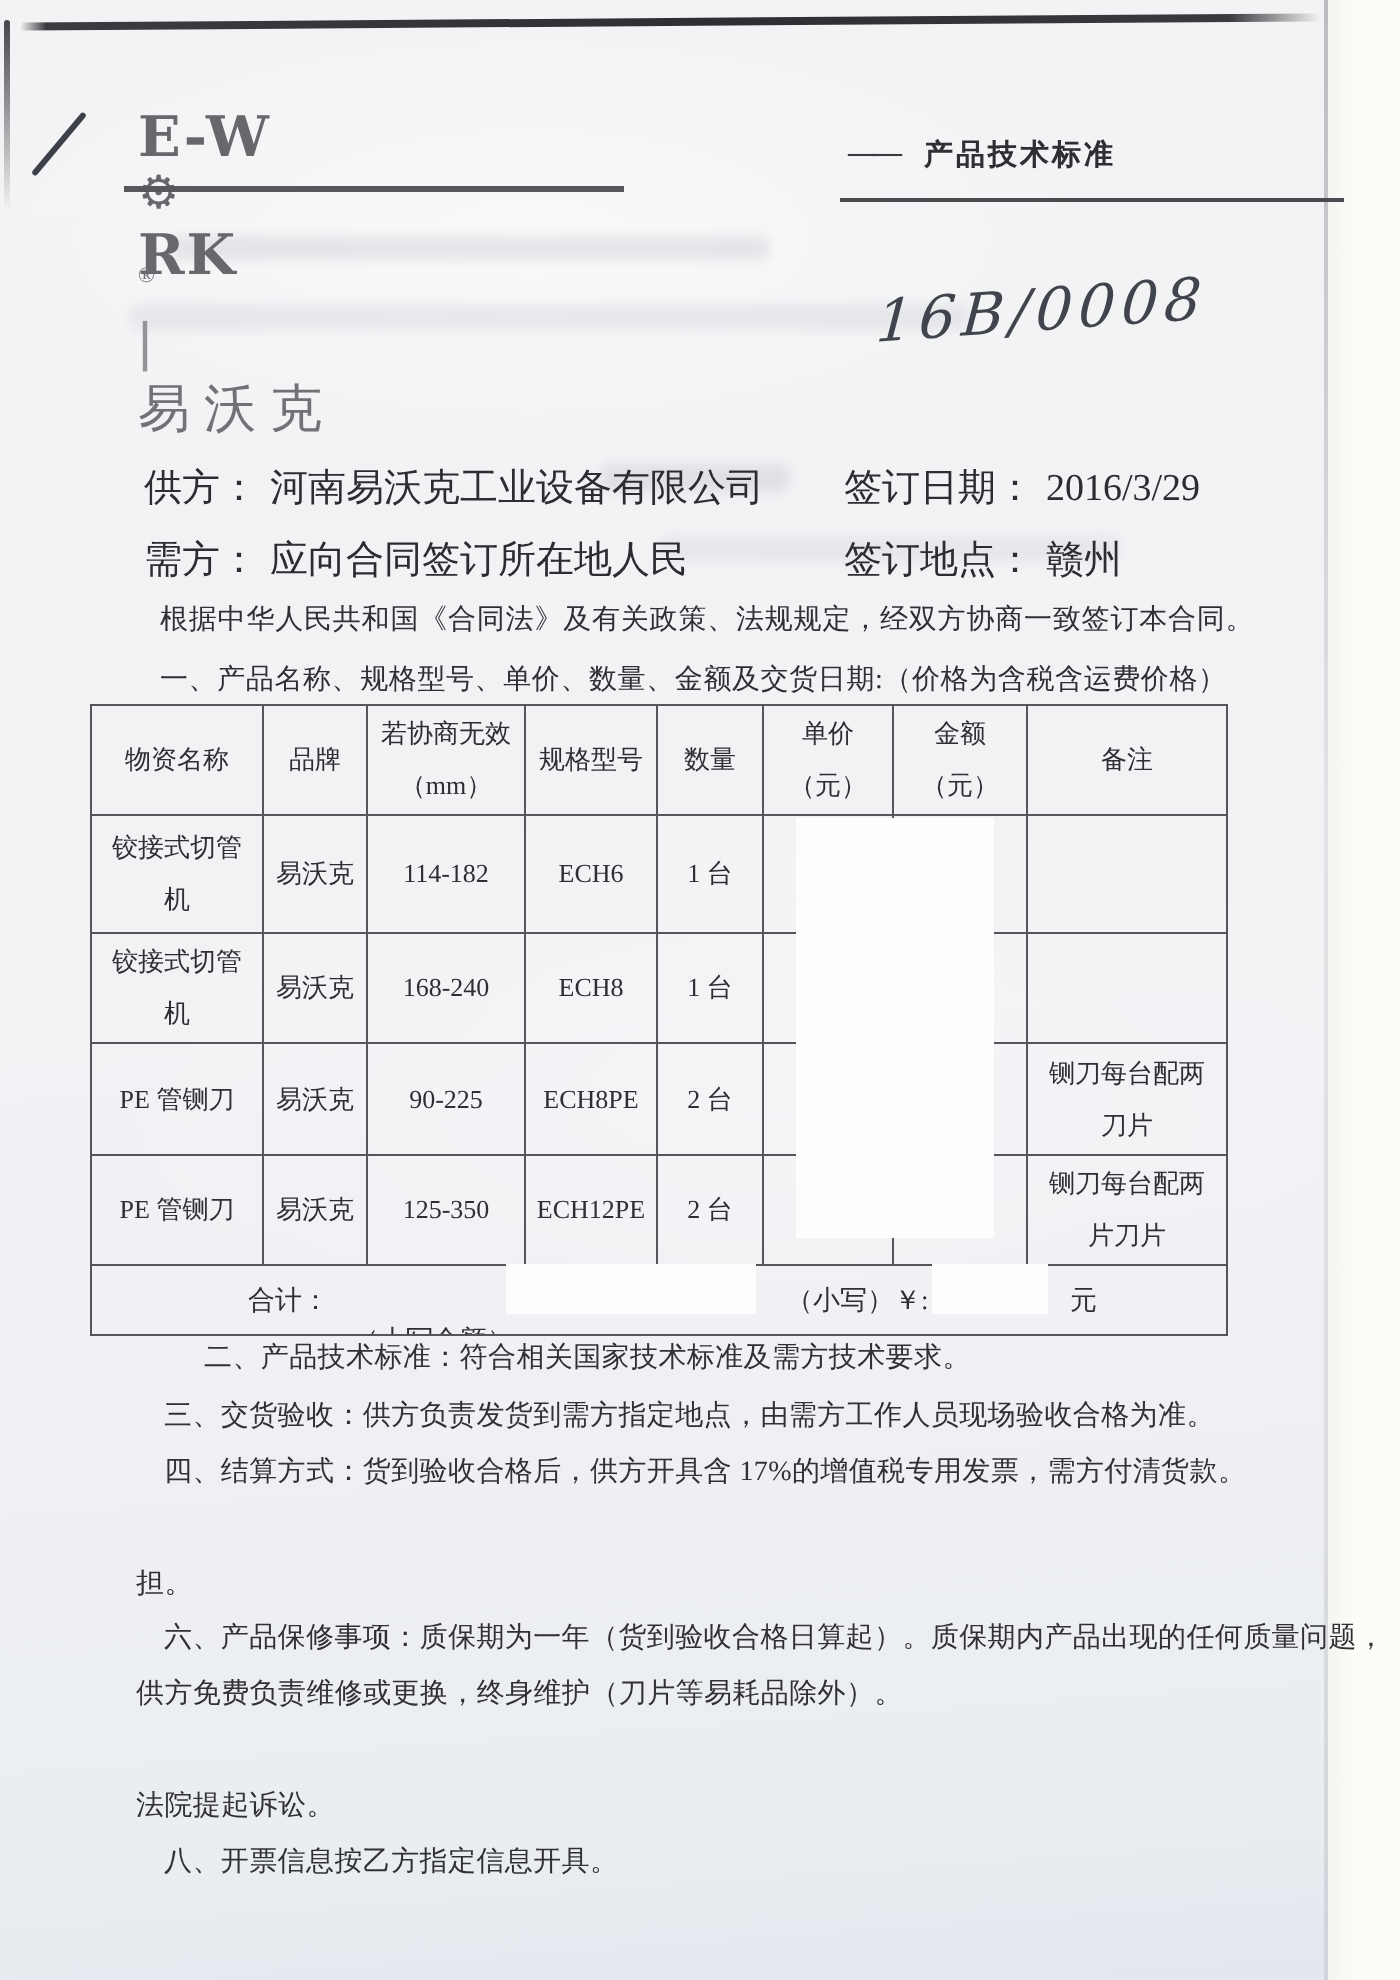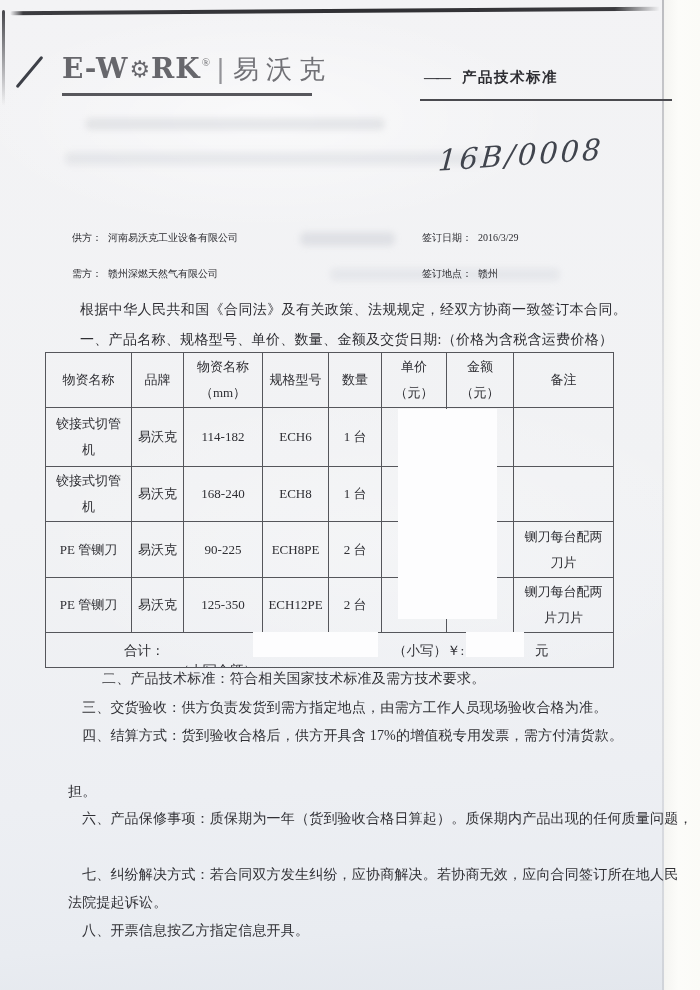--- a/index.html
+++ b/index.html
@@ -22,21 +22,21 @@
   .left-edge-line{position:absolute;left:2px;top:10px;width:3px;height:96px;border-radius:2px;
     background:linear-gradient(180deg,#46464b,rgba(92,92,98,0));}
   .pen-mark{position:absolute;left:28px;top:52px;width:3px;height:40px;border-radius:3px;
     background:#3d4048;transform:rotate(40deg);}
   .smudge{position:absolute;border-radius:6px;filter:blur(3px);}
   .sm1{left:85px;top:118px;width:300px;height:12px;background:rgba(162,168,178,.22);}
   .sm2{left:65px;top:152px;width:420px;height:13px;background:rgba(162,168,178,.17);}
   .sm3{left:300px;top:232px;width:95px;height:14px;background:rgba(158,164,176,.22);}
   .sm4{left:330px;top:268px;width:230px;height:13px;background:rgba(158,164,176,.13);}
   
-  .logo{position:absolute;left:62px;top:52px;display:flex;align-items:baseline;white-space:nowrap;}
+  .logo{position:absolute;left:62px;top:52px;display:flex;align-items:baseline;white-space:nowrap;flex-direction:column;}
   .wordmark{font-family:"DejaVu Serif","Liberation Serif",serif;font-weight:bold;
     font-size:28px;letter-spacing:1px;color:#67676c;}
   .gear{font-family:"DejaVu Sans",sans-serif;font-size:23px;color:#67676c;position:relative;top:-1px;margin:0 1px;}
   .reg{font-size:11px;color:#707074;position:relative;top:-12px;margin-left:1px;}
   .logo-divider{font-family:"Liberation Sans","DejaVu Sans",sans-serif;font-weight:100;
     font-size:27px;color:#939398;margin:0 9px 0 7px;}
   .brand-cn{font-family:"Liberation Sans","DejaVu Sans",sans-serif;font-size:26px;
     letter-spacing:7px;color:#717176;}
   .logo-underline{position:absolute;left:62px;top:93px;width:250px;height:3px;background:#57575c;}
   .tagline{position:absolute;left:424px;top:68px;display:flex;align-items:center;white-space:nowrap;}
@@ -46,21 +46,21 @@
   .tagline-underline{position:absolute;left:420px;top:99px;width:252px;height:2px;background:#4a4a4f;}
   
   .handwritten{position:absolute;left:438px;top:138px;
     font-family:"DejaVu Serif","Liberation Serif",serif;font-style:italic;
     font-size:29px;color:#40444d;letter-spacing:3px;
     transform:rotate(-4deg) skewX(-8deg);}
   
   .doc-title{position:absolute;left:50%;top:192px;transform:translateX(-50%);
     font-family:"Liberation Sans","DejaVu Sans",sans-serif;
     font-size:21.5px;font-weight:bold;letter-spacing:4px;color:#1c1c20;white-space:nowrap;}
-  .party-row{position:absolute;left:72px;width:560px;font-size:10px;color:#2c2c31;white-space:nowrap;}
+  .party-row{position:absolute;left:72px;width:560px;font-size:19px;color:#2c2c31;white-space:nowrap;}
   .party-row .right{position:absolute;left:350px;top:0;}
   .pr1{top:231px;} .pr2{top:267px;}
   .plabel{margin-right:6px;}
   
   .intro-line{position:absolute;left:80px;top:301px;font-size:14px;color:#2f2f34;
     letter-spacing:.4px;white-space:nowrap;}
   .sec-heading{position:absolute;left:80px;top:331px;font-size:14px;color:#2f2f34;
     letter-spacing:.3px;white-space:nowrap;}
   .clause{position:absolute;font-size:14px;color:#303035;letter-spacing:.2px;white-space:nowrap;}
   
@@ -112,21 +112,21 @@
   <div class="tagline-underline"></div>
 
   <div class="handwritten">16B/0008</div>
 
 
   <div class="party-row pr1">
     <span class="plabel">供方：</span><span>河南易沃克工业设备有限公司</span>
     <span class="right"><span class="plabel">签订日期：</span><span>2016/3/29</span></span>
   </div>
   <div class="party-row pr2">
-    <span class="plabel">需方：</span><span>赣州深燃天然气有限公司</span>
+    <span class="plabel">需方：</span><span>应向合同签订所在地人民</span>
     <span class="right"><span class="plabel">签订地点：</span><span>赣州</span></span>
   </div>
 
   <div class="intro-line">根据中华人民共和国《合同法》及有关政策、法规规定，经双方协商一致签订本合同。</div>
   <div class="sec-heading">一、产品名称、规格型号、单价、数量、金额及交货日期:（价格为含税含运费价格）</div>
 
   <table class="products">
     <colgroup>
       <col style="width:86px">
         <col style="width:52px">
@@ -134,21 +134,21 @@
         <col style="width:66px">
       <col style="width:53px">
         <col style="width:65px">
         <col style="width:67px">
         <col style="width:100px">
     </colgroup>
     <thead>
       <tr class="hrow">
         <th>物资名称</th>
         <th>品牌</th>
-        <th>物资名称（mm）</th>
+        <th>若协商无效（mm）</th>
         <th>规格型号</th>
         <th>数量</th>
         <th>单价（元）</th>
         <th>金额（元）</th>
         <th>备注</th>
       </tr>
     </thead>
     <tbody>
       <tr class="r1">
         <td>铰接式切管机</td>
@@ -203,17 +203,17 @@
 
   <div class="redact redact-main"></div>
   <div class="redact redact-words"></div>
   <div class="redact redact-digits"></div>
 
   <div class="clause" style="left:82px;top:670px;margin-left:20px;">二、产品技术标准：符合相关国家技术标准及需方技术要求。</div>
   <div class="clause" style="left:82px;top:699px;">三、交货验收：供方负责发货到需方指定地点，由需方工作人员现场验收合格为准。</div>
   <div class="clause" style="left:82px;top:727px;text-align:right;">四、结算方式：货到验收合格后，供方开具含 17%的增值税专用发票，需方付清货款。</div>
   <div class="clause" style="left:68px;top:783px;">担。</div>
   <div class="clause" style="left:82px;top:810px;">六、产品保修事项：质保期为一年（货到验收合格日算起）。质保期内产品出现的任何质量问题，</div>
-  <div class="clause" style="left:82px;top:866px;">七、纠纷解决方式：若合同双方发生纠纷，应协商解决。若协商无效，应向合同签订所在地人民</div>
+  <div class="clause" style="left:68px;top:838px;">供方免费负责维修或更换，终身维护（刀片等易耗品除外）。</div>
   <div class="clause" style="left:68px;top:894px;">法院提起诉讼。</div>
   <div class="clause" style="left:82px;top:922px;">八、开票信息按乙方指定信息开具。</div>
 
 </div>
 
 </body></html>

